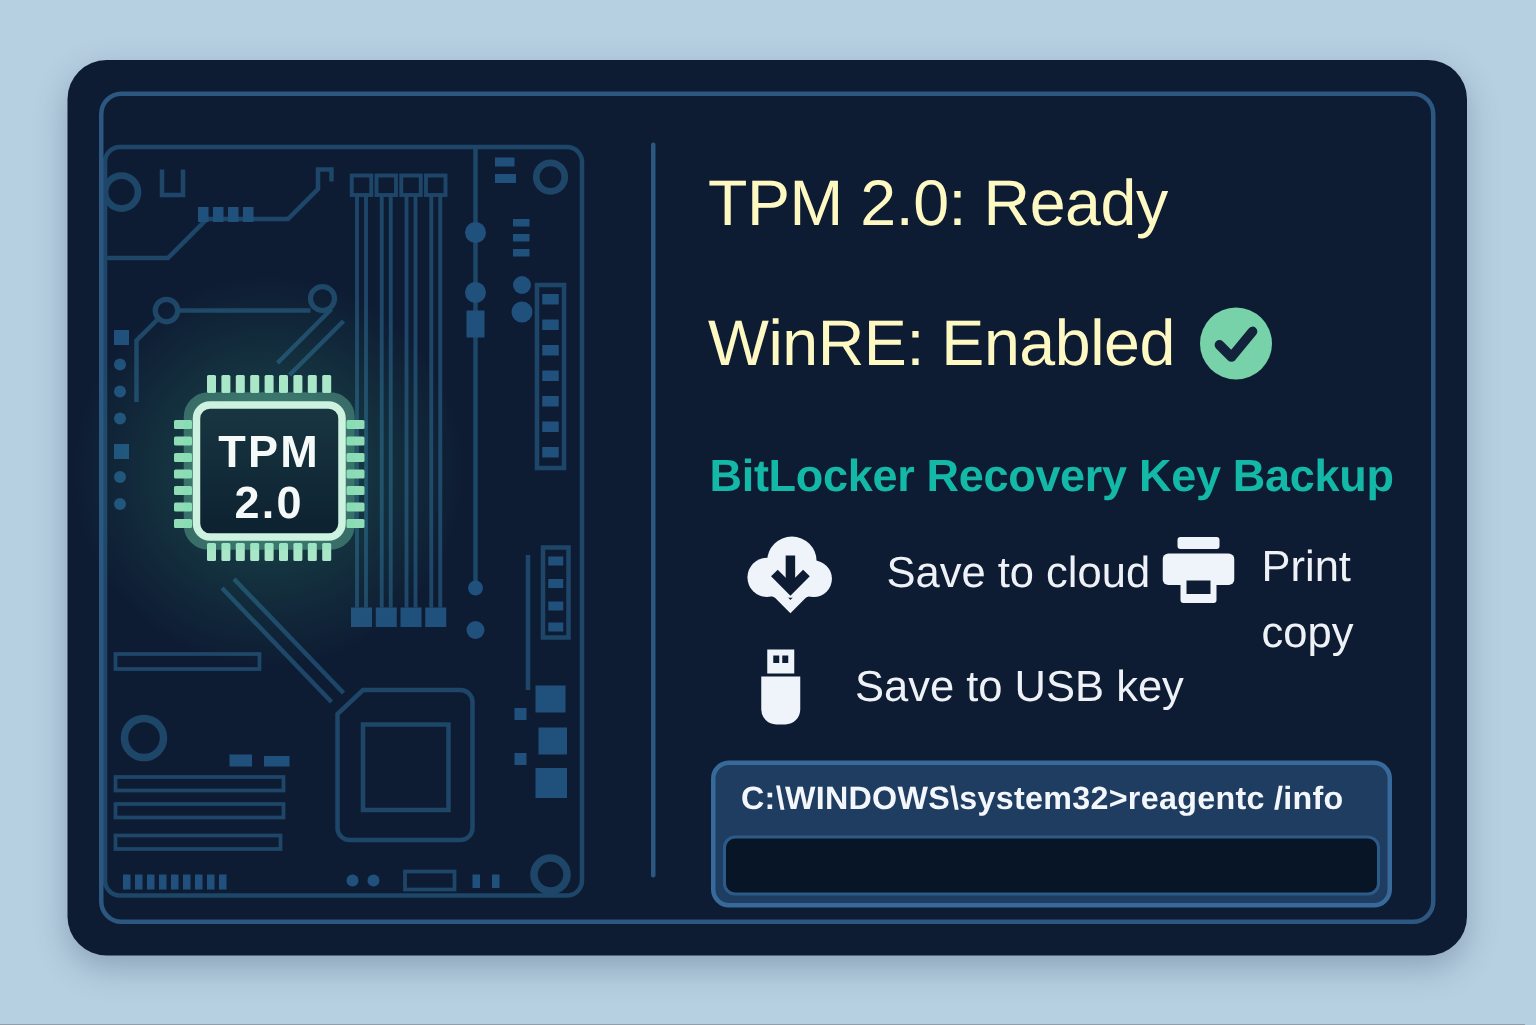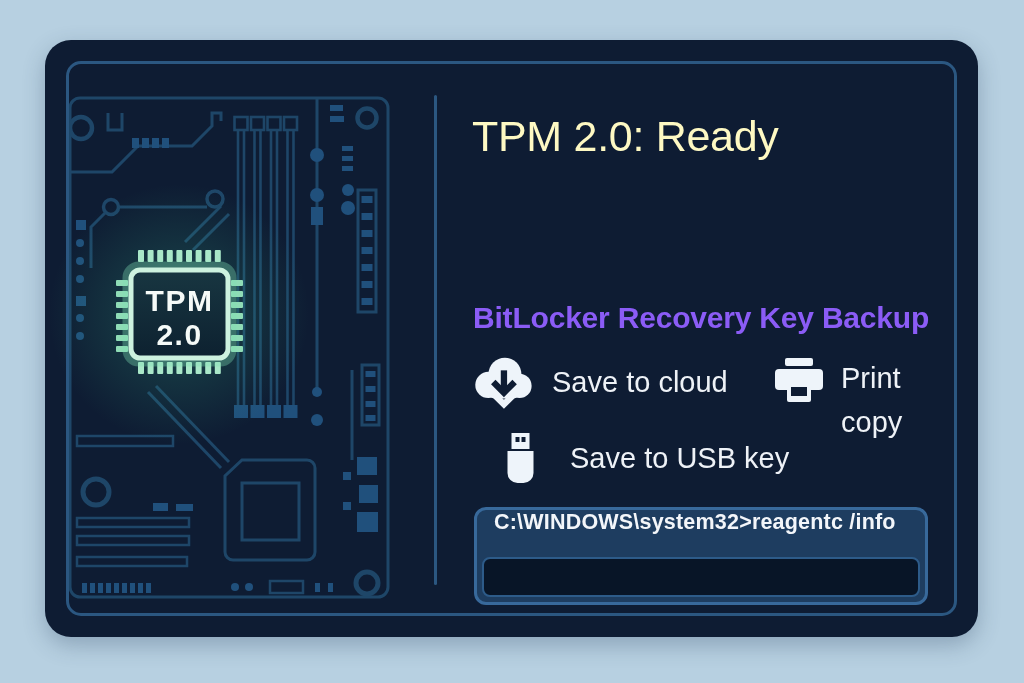--- a/index.html
+++ b/index.html
@@ -11,32 +11,32 @@
           box-shadow:0 8px 22px rgba(40,62,92,0.30); overflow:hidden; }
   .frame { position:absolute; inset:21px; border:3px solid #2b5781; border-radius:15px; pointer-events:none; }
   .circuit { position:absolute; left:0; top:0; width:933px; height:597px; }
   .divider { position:absolute; left:389px; top:55px; width:3px; height:490px; background:#2b5781; border-radius:2px; }
 
   .status { position:absolute; left:427px; color:#fef9c3; font-size:43px; font-weight:500; letter-spacing:-0.3px; white-space:nowrap; }
   #tpm-status { top:72px; }
   #winre-status { top:160px; display:flex; align-items:center; gap:16px; height:58px; }
   .check-badge { width:50px; height:50px; flex:0 0 auto; display:block; }
 
-  .bl-title { position:absolute; left:428px; top:261px; color:#8b5cf6; font-size:30px; font-weight:700; letter-spacing:-0.2px; white-space:nowrap; }
+  .bl-title { position:absolute; left:428px; top:261px; color:#14b8a6; font-size:30px; font-weight:700; letter-spacing:-0.2px; white-space:nowrap; }
 
   .option { position:absolute; display:flex; align-items:center; color:#eef2f7; font-size:29px; font-weight:500; }
-  #opt-cloud { left:423px; top:308px; gap:16px; height:68px; }
+  #opt-cloud { left:446px; top:308px; gap:32px; height:68px; }
   #opt-print { left:730px; top:314px; gap:18px; align-items:flex-start; }
   #opt-print .opt-label { line-height:44px; margin-top:2px; }
   #opt-usb { left:462px; top:391px; gap:36px; height:54px; }
   .opt-icon { display:block; flex:0 0 auto; }
 
   .terminal { position:absolute; left:429px; top:467px; width:454px; height:98px;
               background:#1e3d60; border:3px solid #38699b; border-radius:12px; }
-  .terminal-header { height:45px; display:flex; align-items:flex-start; padding-left:17px;
+  .terminal-header { height:45px; display:flex; align-items:center; padding-left:17px;
                      color:#f3f6fa; font-size:21.5px; font-weight:700; letter-spacing:0.2px; white-space:nowrap; }
   .terminal-body { position:absolute; left:5px; right:5px; bottom:5px; height:40px;
                    background:#081527; border:2px solid #2d5b89; border-radius:8px; }
 </style>
 </head>
 <body>
 
 <div class="page">
   <div class="card">
 
@@ -203,20 +203,27 @@
       </g>
     </svg>
 
     <div class="frame"></div>
     <div class="divider"></div>
 
     <div class="status" id="tpm-status">
       <span>TPM 2.0: Ready</span>
     </div>
 
+    <div class="status" id="winre-status">
+      <span>WinRE: Enabled</span>
+      <svg class="check-badge" viewBox="0 0 50 50">
+        <circle cx="25" cy="25" r="24" fill="#77d2a9"></circle>
+        <path d="M14 26 L22 34 L36 17" fill="none" stroke="#13233c" stroke-width="6.5" stroke-linecap="round" stroke-linejoin="round"></path>
+      </svg>
+    </div>
 
     <div class="bl-title">BitLocker Recovery Key Backup</div>
 
     <div class="option" id="opt-cloud">
       <svg class="opt-icon" width="68" height="66" viewBox="0 0 70 66">
         <g fill="#eef4fa">
           <circle cx="21" cy="36" r="13.5"></circle>
           <circle cx="38" cy="25" r="17"></circle>
           <circle cx="53" cy="37" r="12.5"></circle>
           <rect x="20" y="34" width="34" height="16" rx="8"></rect>

